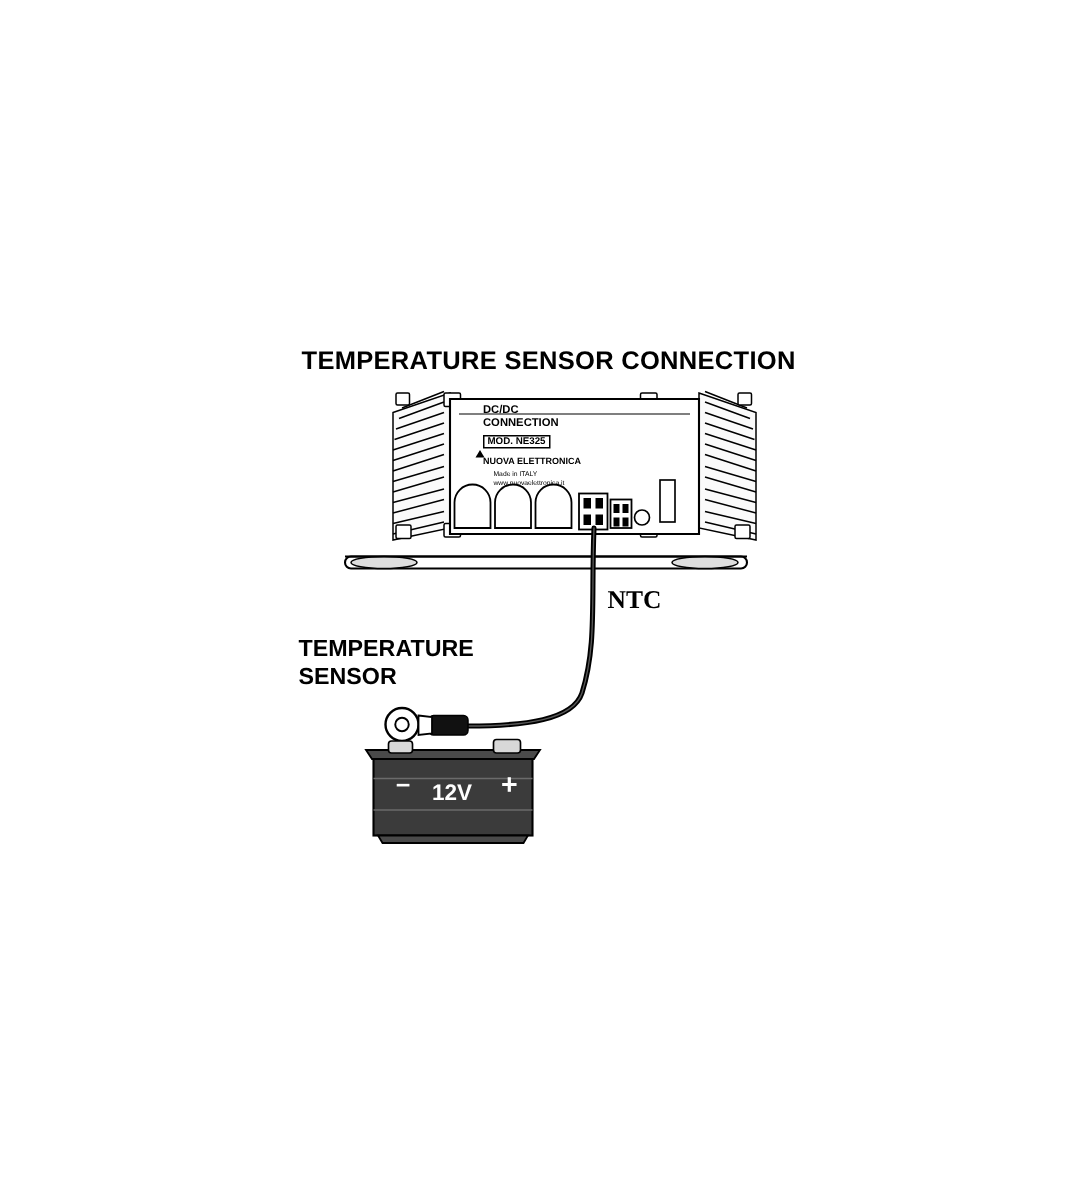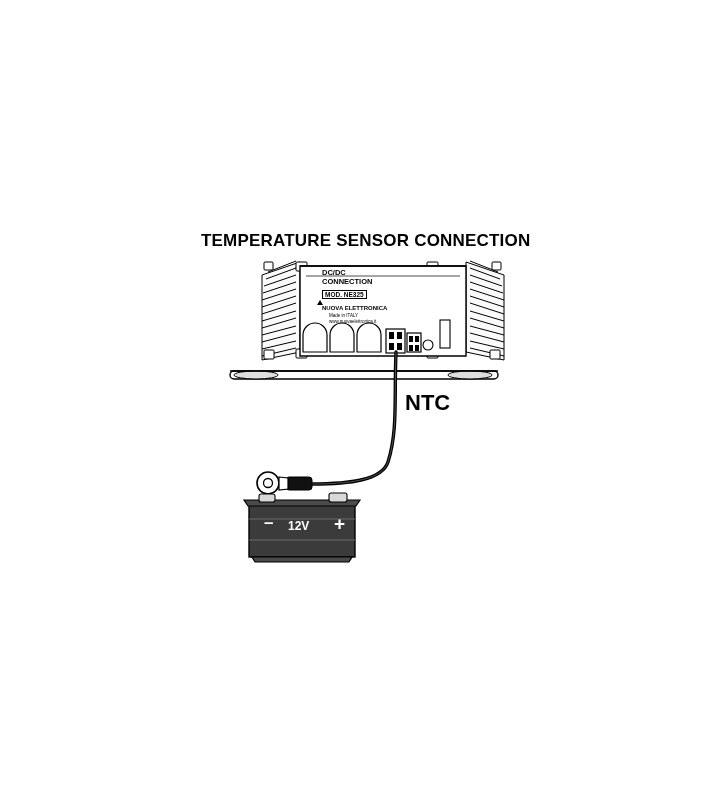--- a/index.html
+++ b/index.html
@@ -30,22 +30,23 @@
   #main-title {
     left: 201px;
     top: 231px;
     font-size: 17px;
     font-weight: bold;
     letter-spacing: 0.2px;
   }
   #ntc-label {
     left: 405px;
     top: 390px;
-    font-size: 22px;
-    font-weight: bold;
+    font-size: 17px;
+    font-weight: bold;
+    font-family: Liberation Serif, serif;
   }
   #sensor-label {
     left: 199px;
     top: 424px;
     font-size: 15.5px;
     font-weight: bold;
     text-align: left;
     line-height: 1.2;
   }
   #converter-label {
@@ -76,21 +77,21 @@
     font-size: 4.5px;
   }
   #site-label {
     left: 329px;
     top: 319px;
     font-size: 4.5px;
   }
   #batt-volt {
     left: 288px;
     top: 520px;
-    font-size: 12px;
+    font-size: 15px;
     font-weight: bold;
     color: #ffffff;
   }
   #batt-minus {
     left: 264px;
     top: 513px;
     font-size: 17px;
     font-weight: bold;
     color: #ffffff;
   }
@@ -225,20 +226,22 @@
       <path d="M249 519 L355 519" stroke="#6b6b6b" stroke-width="1" fill="none"></path>
       <path d="M249 540 L355 540" stroke="#6b6b6b" stroke-width="1" fill="none"></path>
     </g>
 
   </svg>
 
   <div class="txt" id="main-title">TEMPERATURE SENSOR CONNECTION</div>
 
   <div class="txt" id="ntc-label">NTC</div>
 
+  <div class="txt" id="sensor-label">TEMPERATURE
+SENSOR</div>
 
   <div class="txt" id="converter-label">DC/DC
 CONNECTION</div>
 
   <div class="txt" id="model-label">MOD. NE325</div>
 
   <div class="txt" id="brand-label">NUOVA ELETTRONICA</div>
 
   <div class="txt" id="madein-label">Made in ITALY</div>
 

